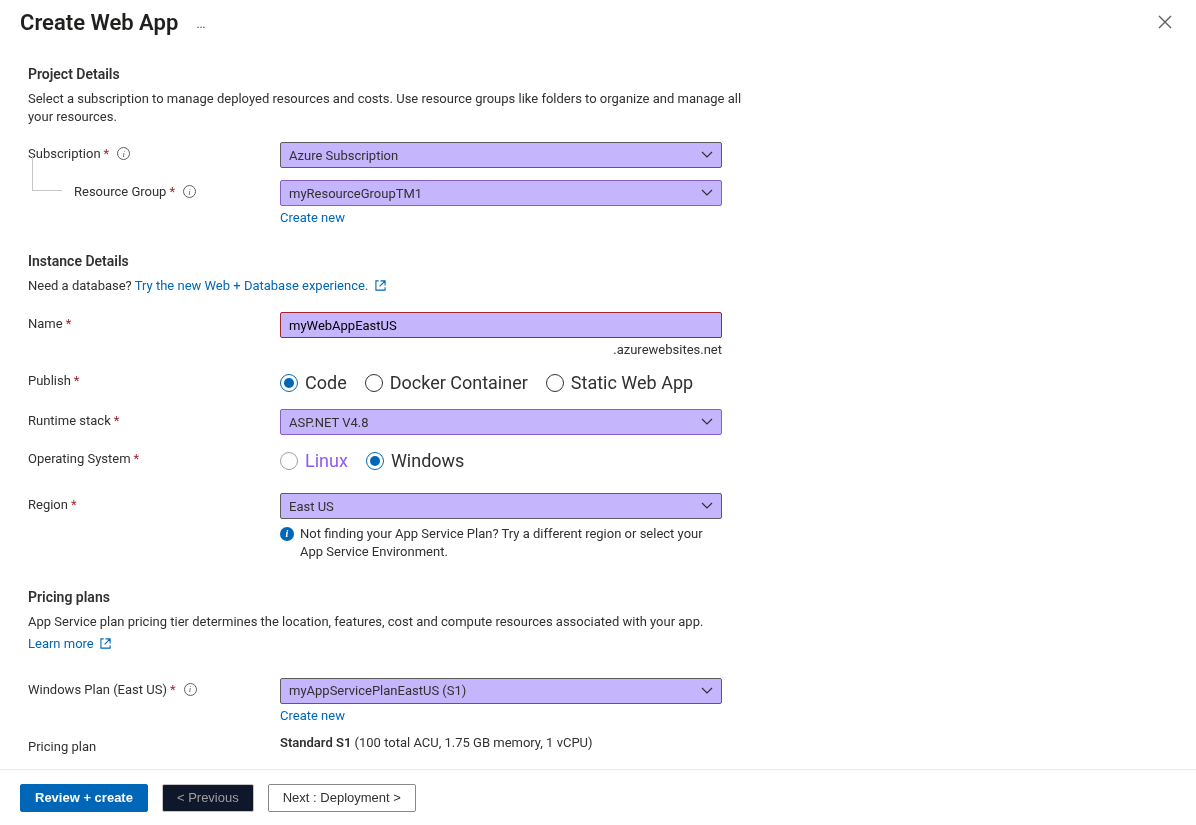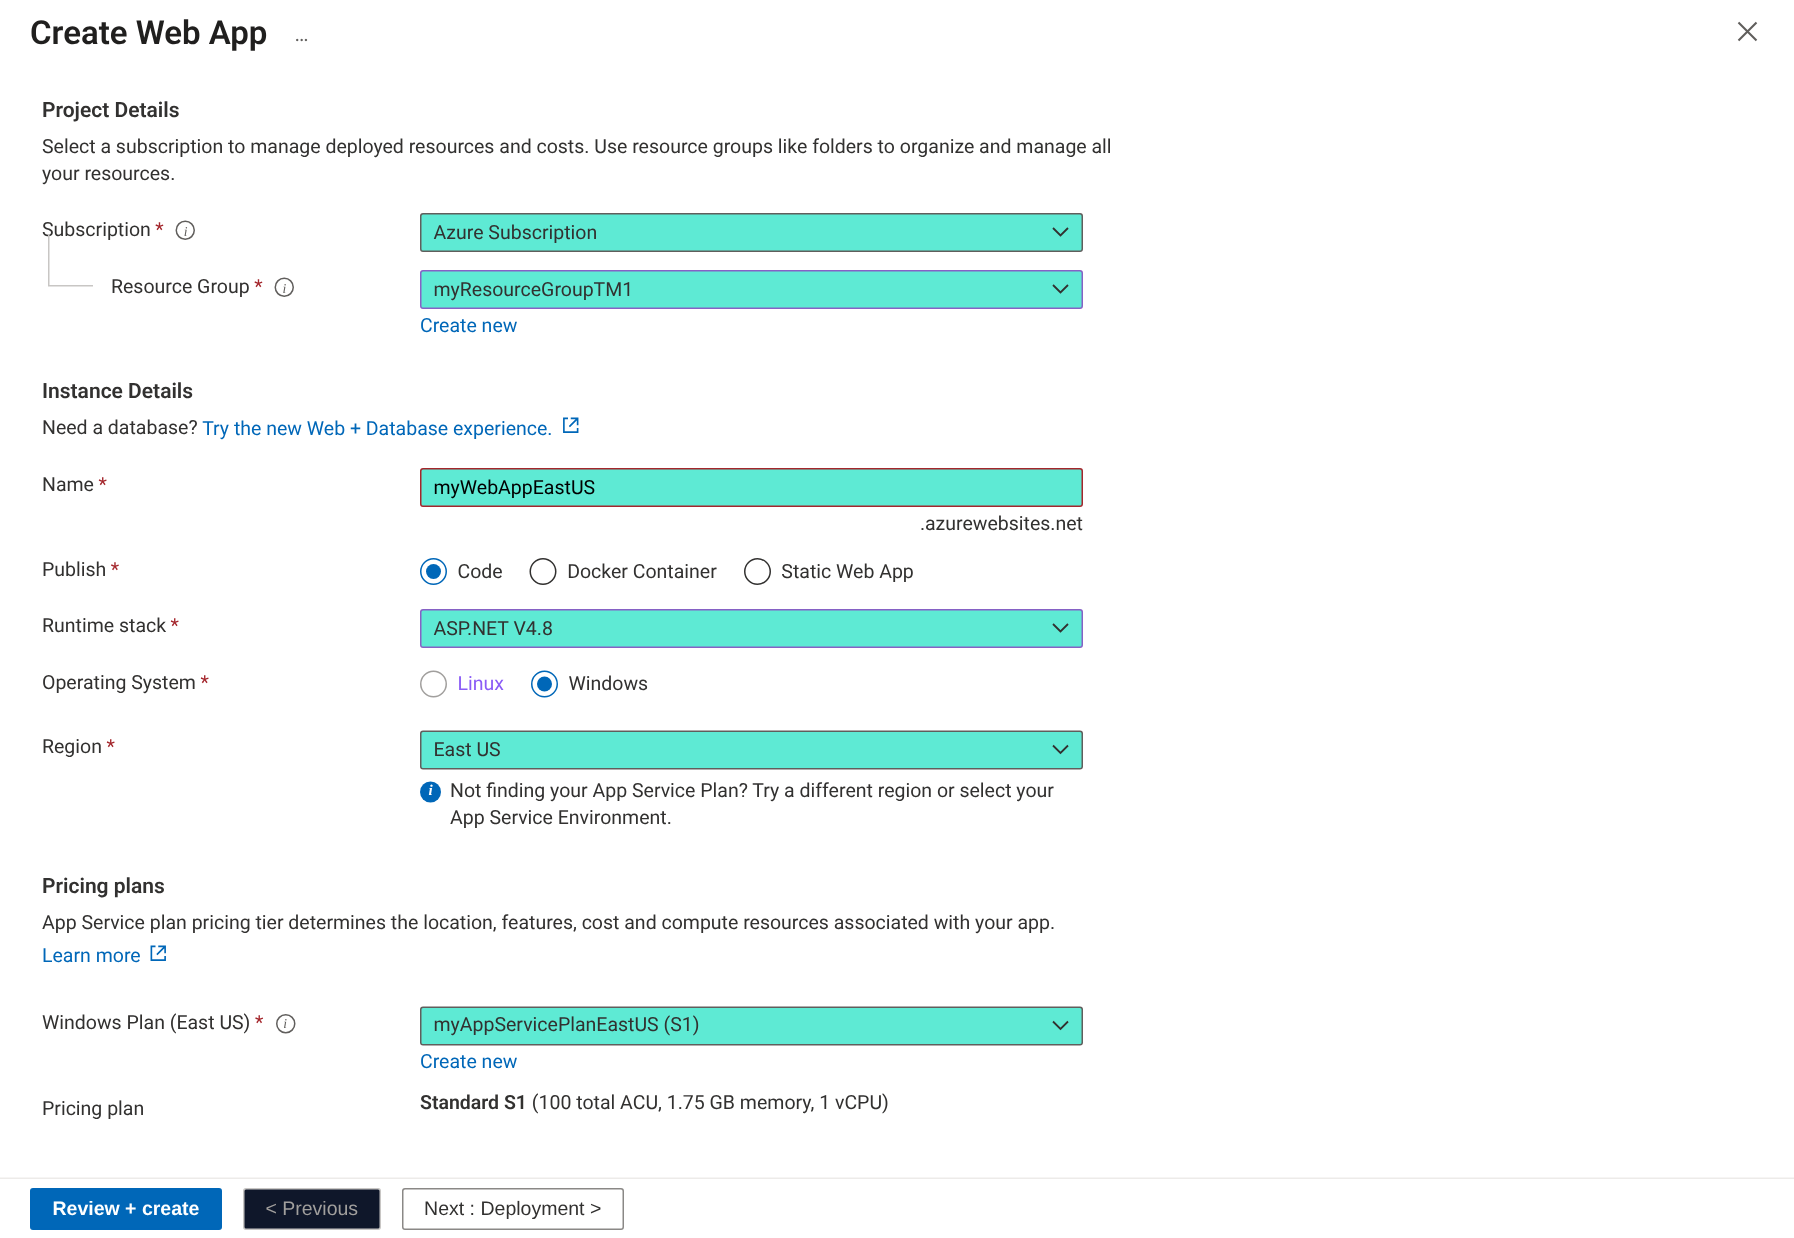--- a/index.html
+++ b/index.html
@@ -129,21 +129,21 @@
     display: flex;
     flex-direction: column;
   }
   .select, .text-input {
     width: 100%;
     height: 26px;
     border: 1px solid #605e5c;
     border-radius: 2px;
     padding: 0 28px 0 8px;
     font-size: 13px;
-    background: #5eead4;
+    background: #c4b5fd;
     position: relative;
     display: flex;
     align-items: center;
     cursor: pointer;
   }
   .select.purple { border-color: #8661c5; }
   .text-input.red { border-color: #a4262c; }
   .text-input input {
     border: none;
     outline: none;
@@ -175,21 +175,21 @@
     display: flex;
     gap: 18px;
     align-items: center;
     padding-top: 3px;
   }
   .radio {
     display: inline-flex;
     align-items: center;
     gap: 7px;
     cursor: pointer;
-    font-size: 13px;
+    font-size: 18px;
   }
   .radio .circle {
     width: 18px;
     height: 18px;
     border: 1px solid #323130;
     border-radius: 50%;
     display: inline-flex;
     align-items: center;
     justify-content: center;
   }
@@ -236,21 +236,21 @@
     flex-shrink: 0;
     margin-top: 2px;
   }
   .pricing-value { font-size: 13px; }
   .pricing-value strong { font-weight: 600; }
   .footer {
     position: absolute;
     left: 0;
     right: 0;
     bottom: 0;
-    height: 40px;
+    height: 56px;
     border-top: 1px solid #edebe9;
     display: flex;
     align-items: center;
     padding: 0 20px;
     gap: 14px;
     background: #fff;
   }
   .btn {
     height: 28px;
     padding: 0 14px;

